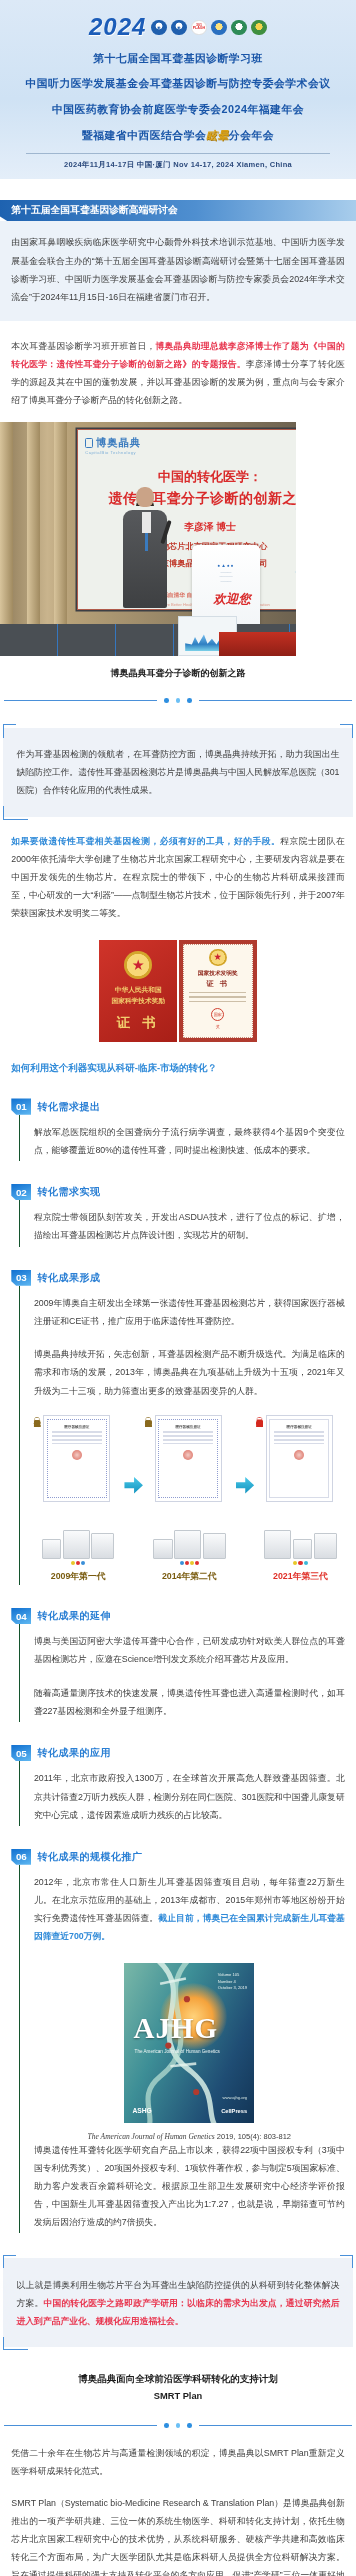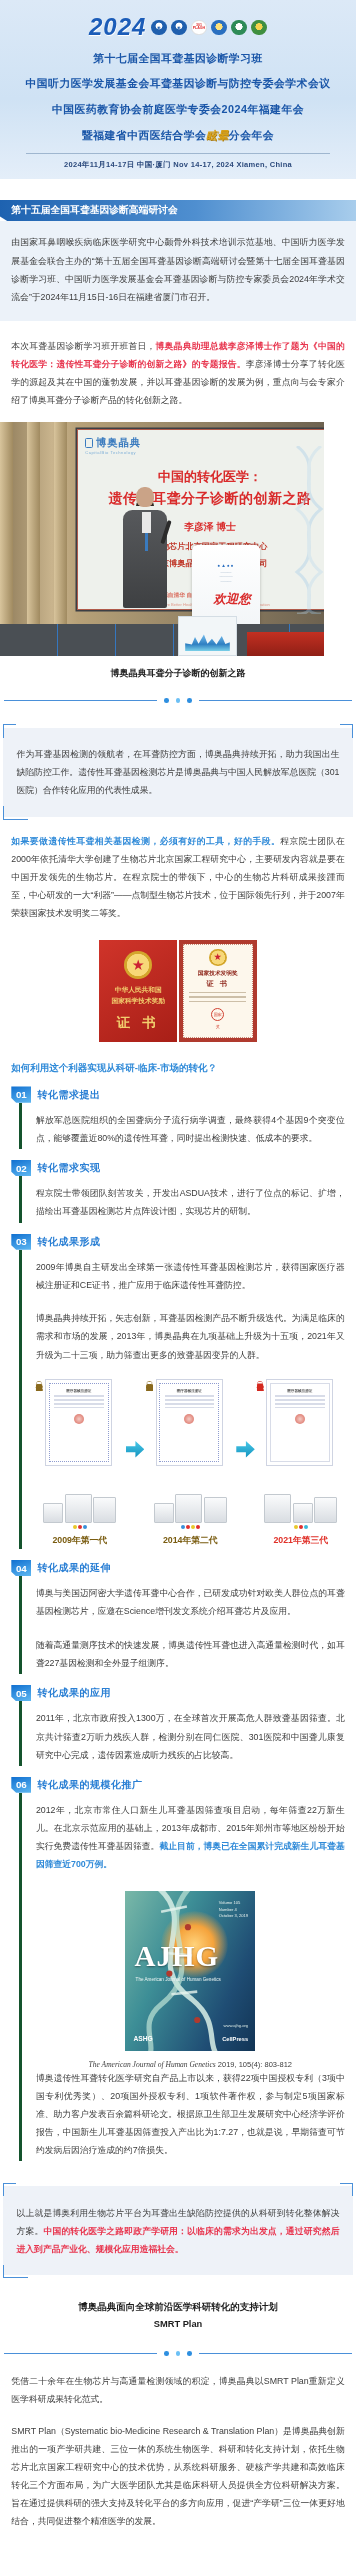--- a/index.html
+++ b/index.html
@@ -24,21 +24,21 @@
   
   .sec-banner { margin-top:20.6px; background:linear-gradient(90deg,#1e62b0 0%,#4f8fd0 55%,#a8cdec 100%); color:#ffffff; font-size:9.8px; font-weight:bold; padding:4.1px 0 4.1px 11.3px; clip-path:polygon(0 0,100% 0,100% 100%,7.2px 100%,0 calc(100% - 4.6px)); }
   .intro-wrap { background:#ecf2f9; padding:12.4px 11.3px 15.5px; }
   .p { font-size:8.8px; line-height:2.05; color:#3c3c3c; text-align:justify; }
   .p + .p { margin-top:14.4px; }
   .content-pad { padding:15.5px 11.3px 0; }
   .seg-red { color:#e8364f; font-weight:bold; }
   .seg-blue { color:#2f8ad8; font-weight:bold; }
 
   
-  .photo { position:relative; width:324px; height:234px; margin-top:13.4px; background:linear-gradient(90deg,#8d7a58 0%,#c9b48d 16%,#b7a178 24%,#6d6250 100%); overflow:hidden; }
+  .photo { position:relative; width:296px; height:234px; margin-top:13.4px; background:linear-gradient(90deg,#8d7a58 0%,#c9b48d 16%,#b7a178 24%,#6d6250 100%); overflow:hidden; }
   .ph-col { position:absolute; top:0; bottom:31px; width:13.4px; background:linear-gradient(90deg,#d8c49c,#a08a60); }
   .ph-screen { position:absolute; left:77px; top:7.2px; width:266px; height:181px; background:#eef1ec; border:1px solid #b05a4a; box-shadow:0 0 0 1.5px #3c3f44; padding:5.2px 7.2px; }
   .ph-brand { color:#3a7bbf; font-weight:bold; font-size:10.3px; letter-spacing:1px; }
   .ph-brand-sub { color:#7fb0d8; font-size:4.1px; letter-spacing:0.5px; }
   .ph-chip { display:inline-block; width:8.2px; height:10.3px; border:1px solid #3a7bbf; border-radius:1.5px; margin-right:2.6px; vertical-align:middle; }
   .ph-t1 { margin-top:13.4px; text-align:center; color:#d92b2b; font-weight:bold; font-size:13px; }
   .ph-t2 { text-align:center; color:#d92b2b; font-weight:bold; font-size:14px; margin-top:4.1px; letter-spacing:0.5px; }
   .ph-speaker { text-align:center; color:#d92b2b; font-weight:bold; font-size:9.8px; margin-top:13.4px; }
   .ph-affil { text-align:center; color:#c0392b; font-weight:bold; font-size:8.2px; margin-top:6.2px; }
   .ph-foot { position:absolute; bottom:9.3px; left:0; right:0; text-align:center; color:#d96a5a; font-weight:bold; font-size:5.7px; }
@@ -87,25 +87,25 @@
   .cert-doc-in { width:100%; height:100%; background:#fdf7ec; border:1px dotted #c98a7a; text-align:center; padding-top:4.1px; }
   .cert-doc .emblem { width:17.5px; height:17.5px; font-size:9.3px; line-height:17.5px; }
   .cert-doc .t1 { color:#8a1f14; font-weight:bold; font-size:5.7px; margin-top:3.1px; }
   .cert-doc .t2 { color:#8a1f14; font-weight:bold; font-size:7.2px; letter-spacing:2.1px; margin-top:1px; }
   .cert-doc .fine { margin:3.1px 5.2px 0; height:1.5px; background:#cdbfa8; }
   .cert-doc .seal { width:13.4px; height:13.4px; border:1px solid #d04030; border-radius:50%; margin:5.2px auto 0; color:#d04030; font-size:4.1px; line-height:12.4px; }
 
   .q-blue { color:#2f8ad8; font-weight:bold; font-size:9.5px; margin-top:20.6px; }
 
   
-  .step { margin-top:11px; }
+  .step { margin-top:23px; }
   .step-head { display:flex; align-items:center; gap:6.2px; }
   .step-num { background:linear-gradient(160deg,#0f6fd0,#5fb8f2); color:#fff; font-weight:bold; font-size:9.8px; padding:2.6px 4.6px; clip-path:polygon(0 0,100% 0,100% 100%,24% 100%,0 72%); }
   .step-title { color:#2a7fd4; font-weight:bold; font-size:10px; letter-spacing:0.5px;font-family:Liberation Serif, serif; }
-  .step-body { border-left:3px solid #14532d; margin-left:8.2px; padding:8.2px 0 2.1px 13.4px; }
+  .step-body { border-left:1px solid #14532d; margin-left:8.2px; padding:8.2px 0 2.1px 13.4px; }
   .step-body .p + .p { margin-top:15.5px; }
 
   
   .gens { display:flex; align-items:flex-start; justify-content:center; gap:2.1px; margin-top:15.5px; }
   .gen-col { width:96px; }
   .gen-top { display:flex; gap:2.1px; }
   .gen-vlabel { writing-mode:vertical-rl; text-orientation:upright; font-weight:bold; font-size:6.4px; color:#8a6a1f; height:108px; line-height:1.15; }
   .gen-vlabel.red { color:#d42a20; }
   .gen-cert { width:67px; height:87px; background:#ffffff; border:0.5px solid #cfd4e2; padding:2.6px; }
   .gen-cert-in { width:100%; height:100%; border:1px dotted #8f9cd0; text-align:center; padding-top:5.2px; }

